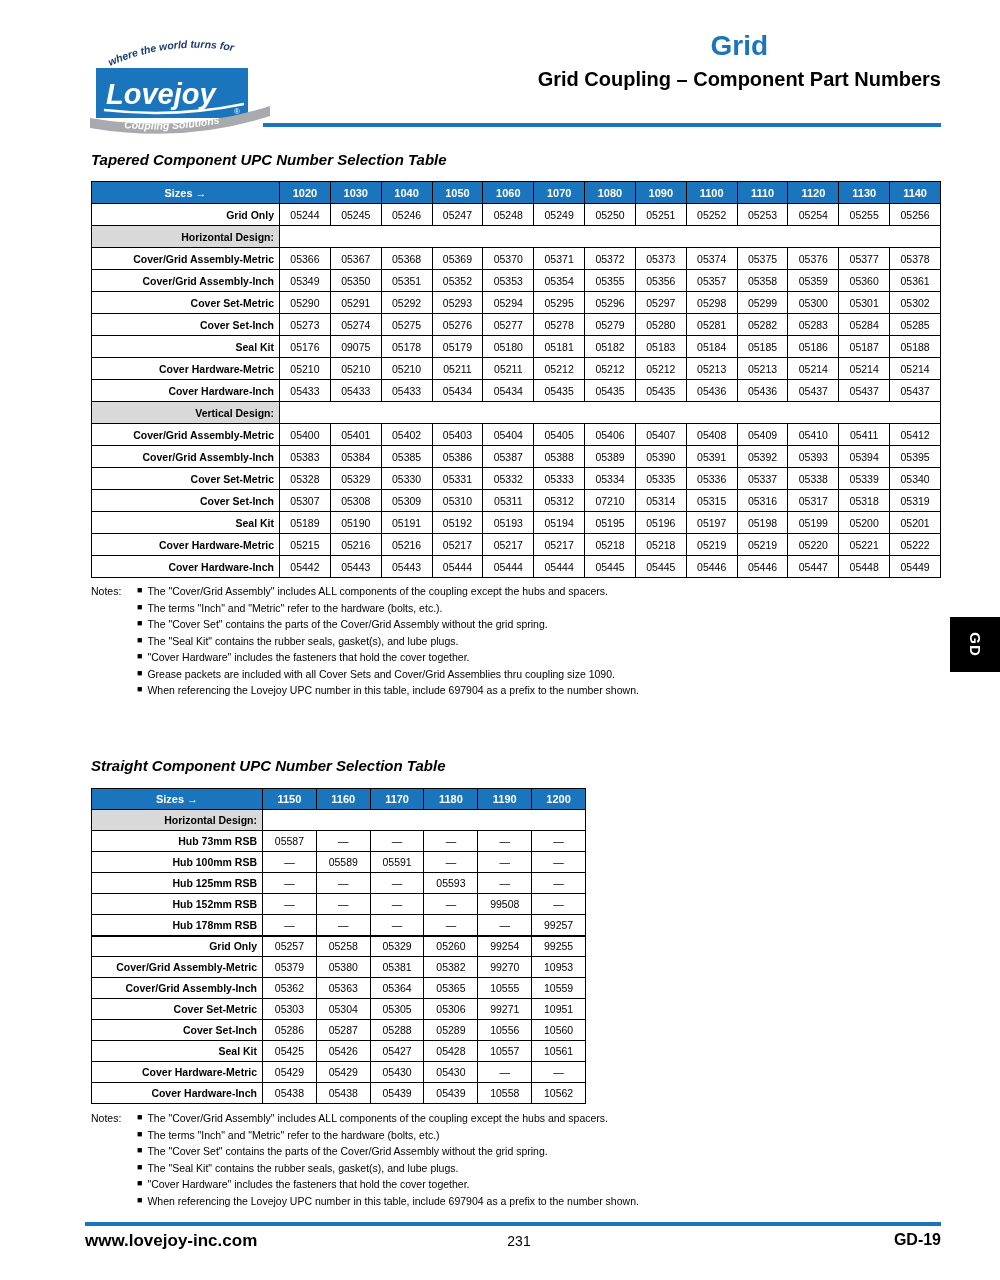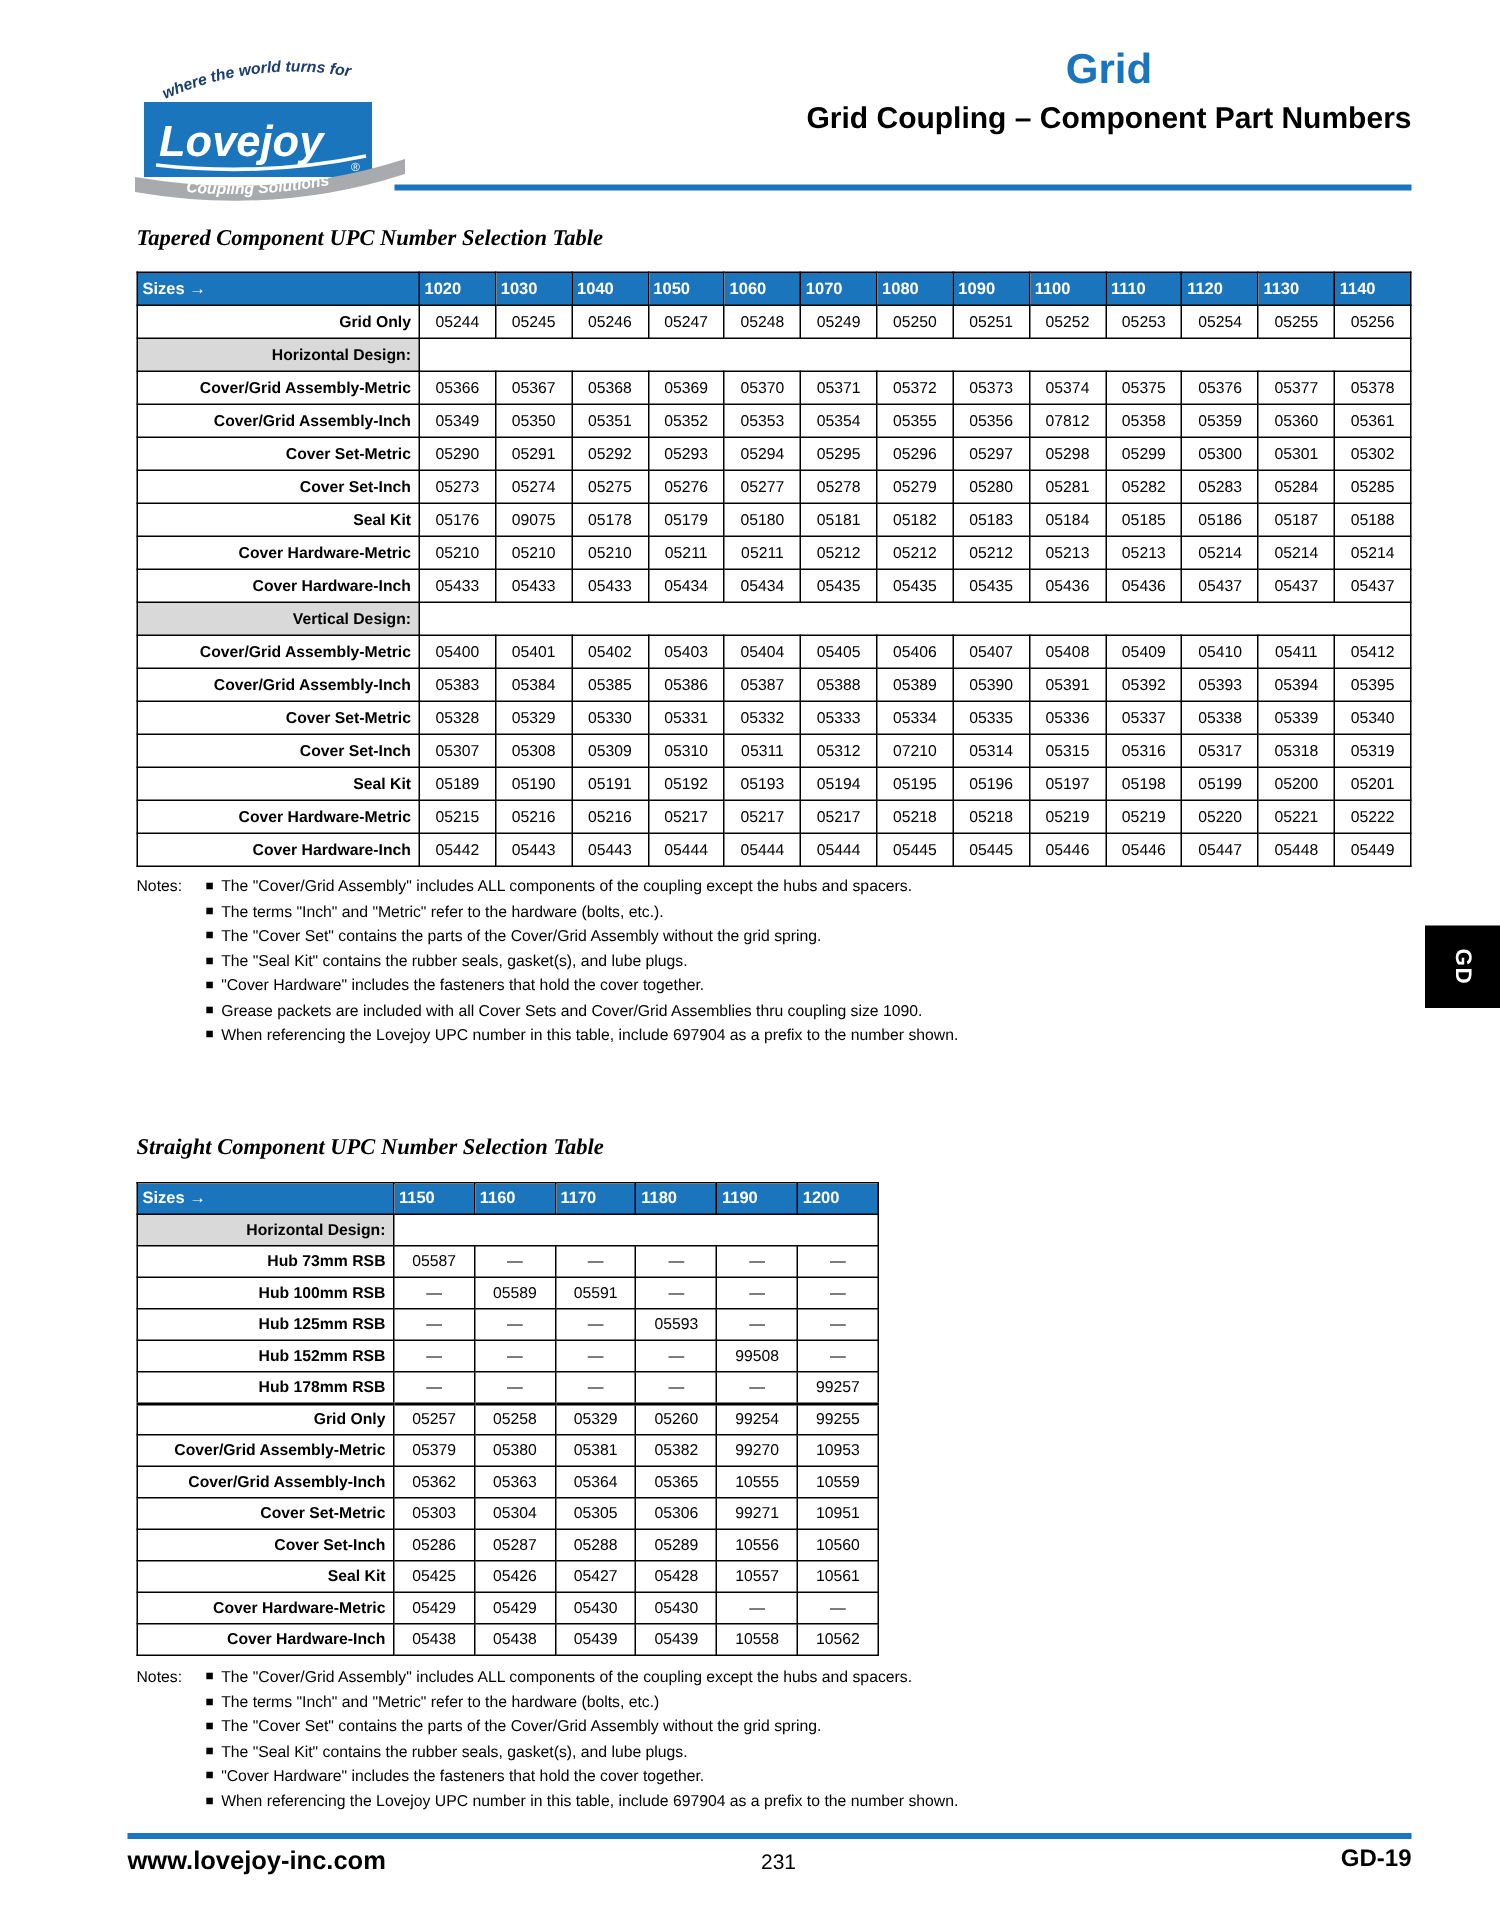--- a/index.html
+++ b/index.html
@@ -11,32 +11,32 @@
 
   
   .logo-wrap{position:absolute;left:88px;top:26px;width:190px;height:116px;}
   .title-block{position:absolute;right:59px;top:32px;text-align:center;}
   .title-grid{font-size:28px;font-weight:bold;color:var(--accent);line-height:1;}
   .title-main{font-size:20px;font-weight:bold;margin-top:9px;line-height:1;}
   .title-sub{font-size:17px;font-weight:bold;margin-top:9px;line-height:1;}
   .header-rule{position:absolute;left:263px;top:123px;width:678px;height:4px;background:var(--accent);}
 
   
-  .table-title{position:absolute;left:91px;font-size:15px;font-weight:bold;font-style:italic;font-family:Liberation Serif, serif;}
+  .table-title{position:absolute;left:91px;font-size:15px;font-weight:bold;font-style:italic;}
   #t1-title{top:151px;}
   #t2-title{top:757px;}
 
   
   table{border-collapse:collapse;table-layout:fixed;position:absolute;left:91px;background:#fff;}
   #table1{top:181px;width:850px;}
   #table2{top:788px;width:495px;}
   th,td{border:1px solid #000;padding:0 3px;overflow:hidden;white-space:nowrap;}
   #table1 tr{height:22px;}
   #table2 tr{height:21px;}
-  thead th{background:var(--accent);color:#fff;font-weight:bold;font-size:11px;text-align:left;}
+  thead th{background:var(--accent);color:#fff;font-weight:bold;font-size:11px;text-align:center;}
   td.row-label{text-align:right;font-weight:bold;font-size:10.5px;padding-right:5px;margin-top:24px;}
   td.row-label.section{background:var(--section-bg);}
   td.cell{text-align:center;font-size:10.5px;}
   td.section-fill{background:#fff;}
   tr.group-start td{border-top:2px solid #000;}
 
   
   .notes{position:absolute;left:91px;font-size:10.5px;line-height:16.5px;}
   #notes1{top:583px;}
   #notes2{top:1110px;}
@@ -148,21 +148,21 @@
       <tr>
         <td class="row-label">Cover/Grid Assembly-Inch</td>
         <td class="cell">05349</td>
         <td class="cell">05350</td>
         <td class="cell">05351</td>
         <td class="cell">05352</td>
         <td class="cell">05353</td>
         <td class="cell">05354</td>
         <td class="cell">05355</td>
         <td class="cell">05356</td>
-        <td class="cell">07812</td>
+        <td class="cell">05357</td>
         <td class="cell">05358</td>
         <td class="cell">05359</td>
         <td class="cell">05360</td>
         <td class="cell">05361</td>
       </tr>
       <tr>
         <td class="row-label">Cover Set-Metric</td>
         <td class="cell">05290</td>
         <td class="cell">05291</td>
         <td class="cell">05292</td>

